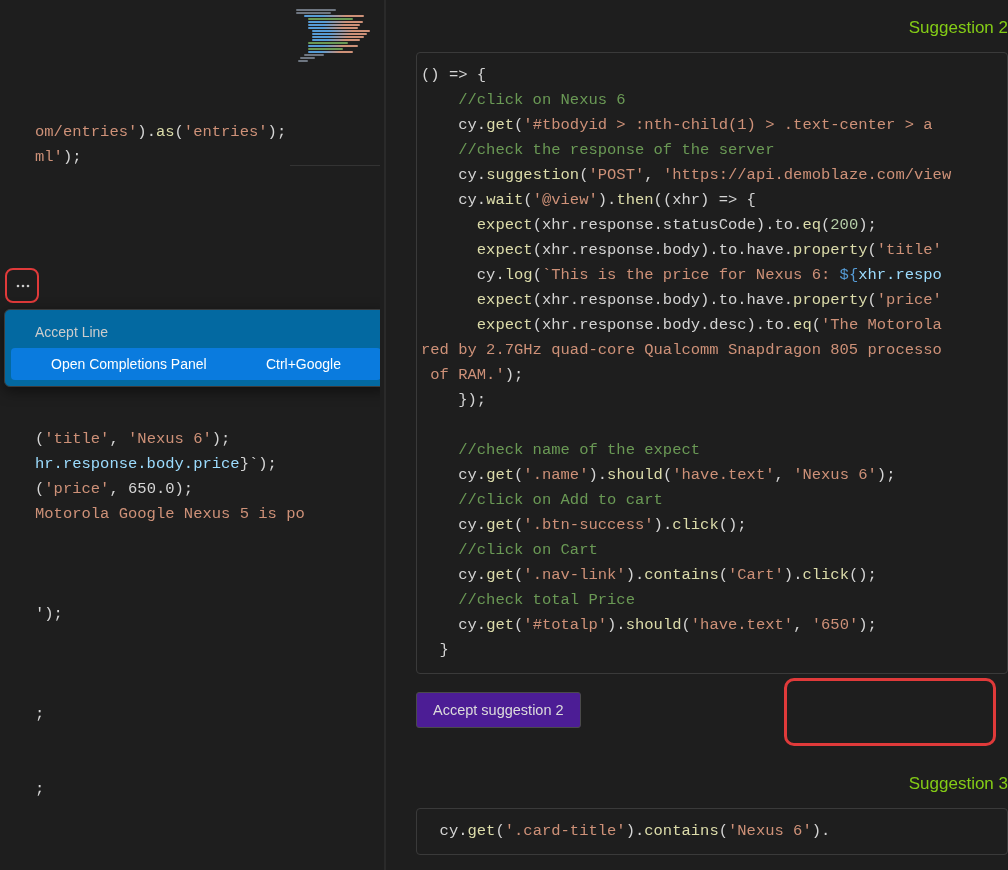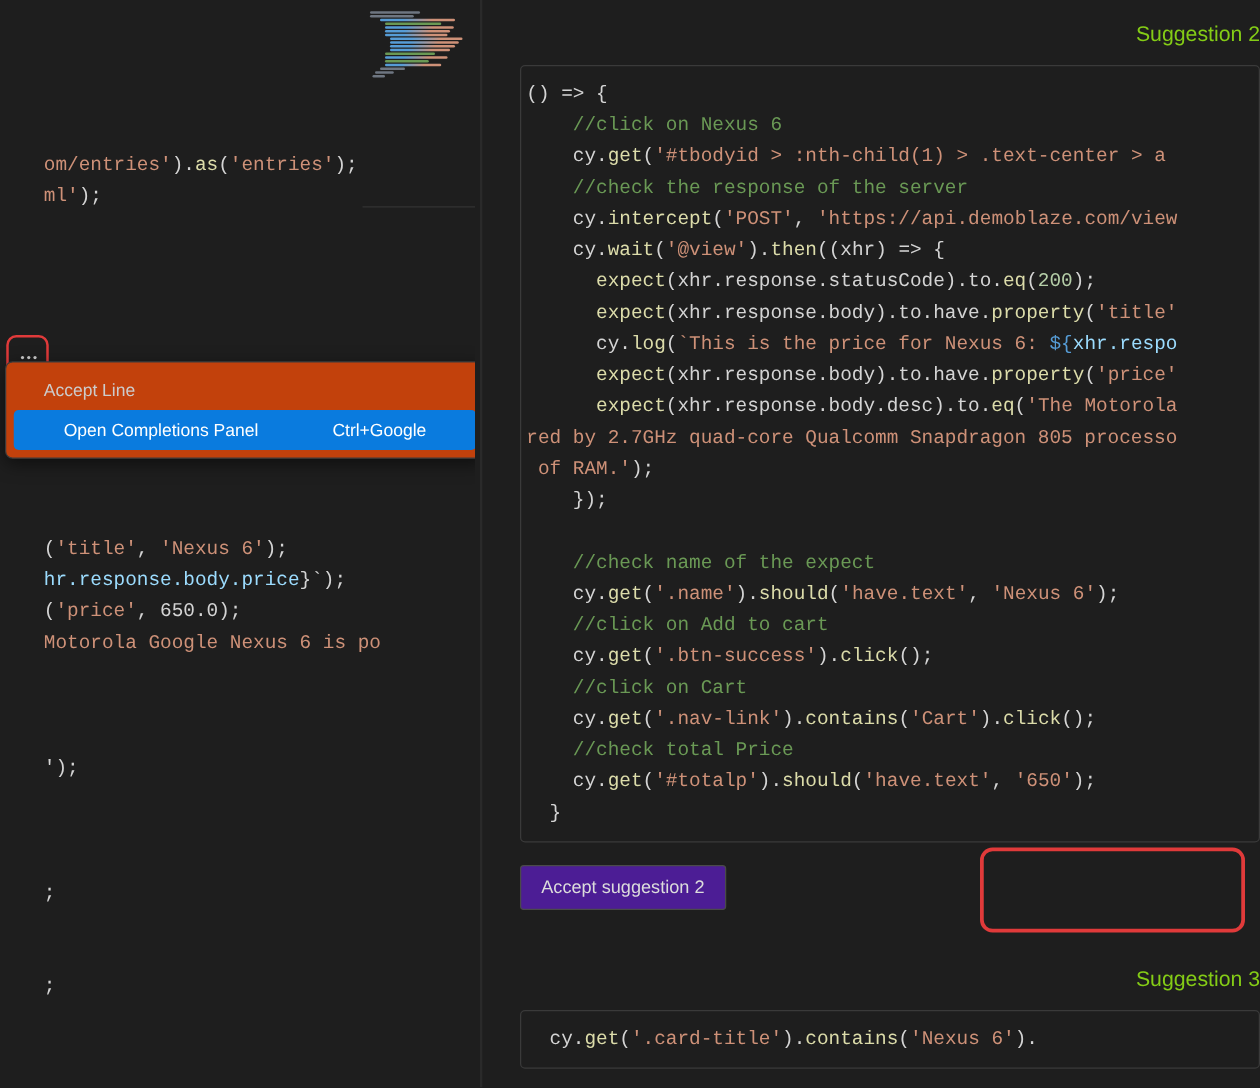--- a/index.html
+++ b/index.html
@@ -75,23 +75,23 @@
     width: 34px;
     height: 35px;
     border: 2.5px solid #e03a3a;
     border-radius: 8px;
     pointer-events: none;
   }
   
   .context-menu {
     position: absolute;
     left: 4px;
-    top: 289px;
+    top: 309px;
     width: 384px;
-    background: #c2410c;
+    background: #0369a1;
     border: 1px solid #3c3c3c;
     border-radius: 6px;
     box-shadow: 0 4px 14px rgba(0,0,0,0.5);
     padding: 6px 0;
     z-index: 50;
   }
   .menu-item {
     display: flex;
     align-items: center;
     justify-content: space-between;
@@ -195,21 +195,21 @@
     <div class="minimap-line mm-gray" style="width:15px;margin-left:10px"></div>
     <div class="minimap-line mm-gray" style="width:10px;margin-left:8px"></div>
   </div>
 
   <div class="editor-code mono"><span class="tok-str">om/entries'</span><span class="tok-punc">).</span><span class="tok-method">as</span><span class="tok-punc">(</span><span class="tok-str">'entries'</span><span class="tok-punc">);</span>
 <span class="tok-str">ml'</span><span class="tok-punc">);</span></div>
 
   <div class="editor-code2 mono"><span class="tok-punc">(</span><span class="tok-str">'title'</span><span class="tok-punc">, </span><span class="tok-str">'Nexus 6'</span><span class="tok-punc">);</span>
 <span class="tok-tplvar">hr.response.body.price</span><span class="tok-punc">}`);</span>
 <span class="tok-punc">(</span><span class="tok-str">'price'</span><span class="tok-punc">, </span><span class="tok-default">650.0</span><span class="tok-punc">);</span>
-<span class="tok-str">Motorola Google Nexus 6 is po</span>
+<span class="tok-str">Motorola Google Nexus 5 is po</span>
 
 
 
 <span class="tok-punc">');</span>
 
 
 
 <span class="tok-punc">;</span>
 
 
@@ -238,21 +238,21 @@
 <div class="right-divider"></div>
 
 <div class="right-panel">
 
   <div class="suggestion-title">Suggestion 2</div>
 
   <div class="code-block mono"><span class="c-default">() =&gt; {</span>
 <span class="c-comment">    //click on Nexus 6</span>
 <span class="c-default">    cy.</span><span class="c-method">get</span><span class="c-default">(</span><span class="c-str">'#tbodyid &gt; :nth-child(1) &gt; .text-center &gt; a</span>
 <span class="c-comment">    //check the response of the server</span>
-<span class="c-default">    cy.</span><span class="c-method">intercept</span><span class="c-default">(</span><span class="c-str">'POST'</span><span class="c-default">, </span><span class="c-str">'https://api.demoblaze.com/view</span>
+<span class="c-default">    cy.</span><span class="c-method">suggestion</span><span class="c-default">(</span><span class="c-str">'POST'</span><span class="c-default">, </span><span class="c-str">'https://api.demoblaze.com/view</span>
 <span class="c-default">    cy.</span><span class="c-method">wait</span><span class="c-default">(</span><span class="c-str">'@view'</span><span class="c-default">).</span><span class="c-method">then</span><span class="c-default">((xhr) =&gt; {</span>
 <span>      </span><span class="c-method">expect</span><span class="c-default">(xhr.response.statusCode).to.</span><span class="c-method">eq</span><span class="c-default">(</span><span class="c-num">200</span><span class="c-default">);</span>
 <span>      </span><span class="c-method">expect</span><span class="c-default">(xhr.response.body).to.have.</span><span class="c-method">property</span><span class="c-default">(</span><span class="c-str">'title'</span>
 <span class="c-default">      cy.</span><span class="c-method">log</span><span class="c-default">(</span><span class="c-str">`This is the price for Nexus 6: </span><span class="c-kw">${</span><span class="c-obj">xhr.respo</span>
 <span>      </span><span class="c-method">expect</span><span class="c-default">(xhr.response.body).to.have.</span><span class="c-method">property</span><span class="c-default">(</span><span class="c-str">'price'</span>
 <span>      </span><span class="c-method">expect</span><span class="c-default">(xhr.response.body.desc).to.</span><span class="c-method">eq</span><span class="c-default">(</span><span class="c-str">'The Motorola</span>
 <span class="c-str">red by 2.7GHz quad-core Qualcomm Snapdragon 805 processo</span>
 <span class="c-str"> of RAM.'</span><span class="c-default">);</span>
 <span class="c-default">    });</span>
 <span></span>

